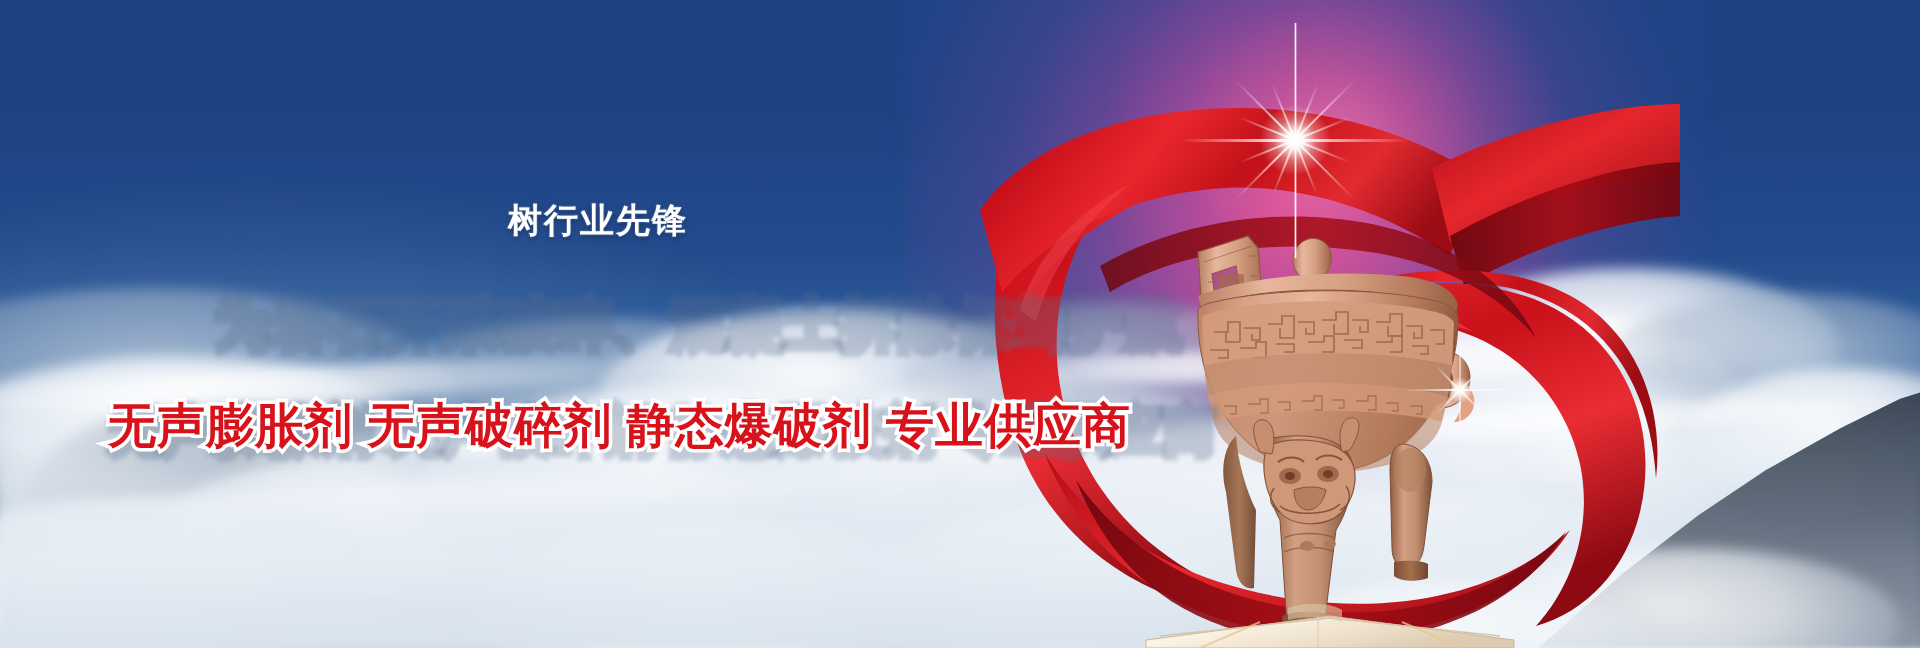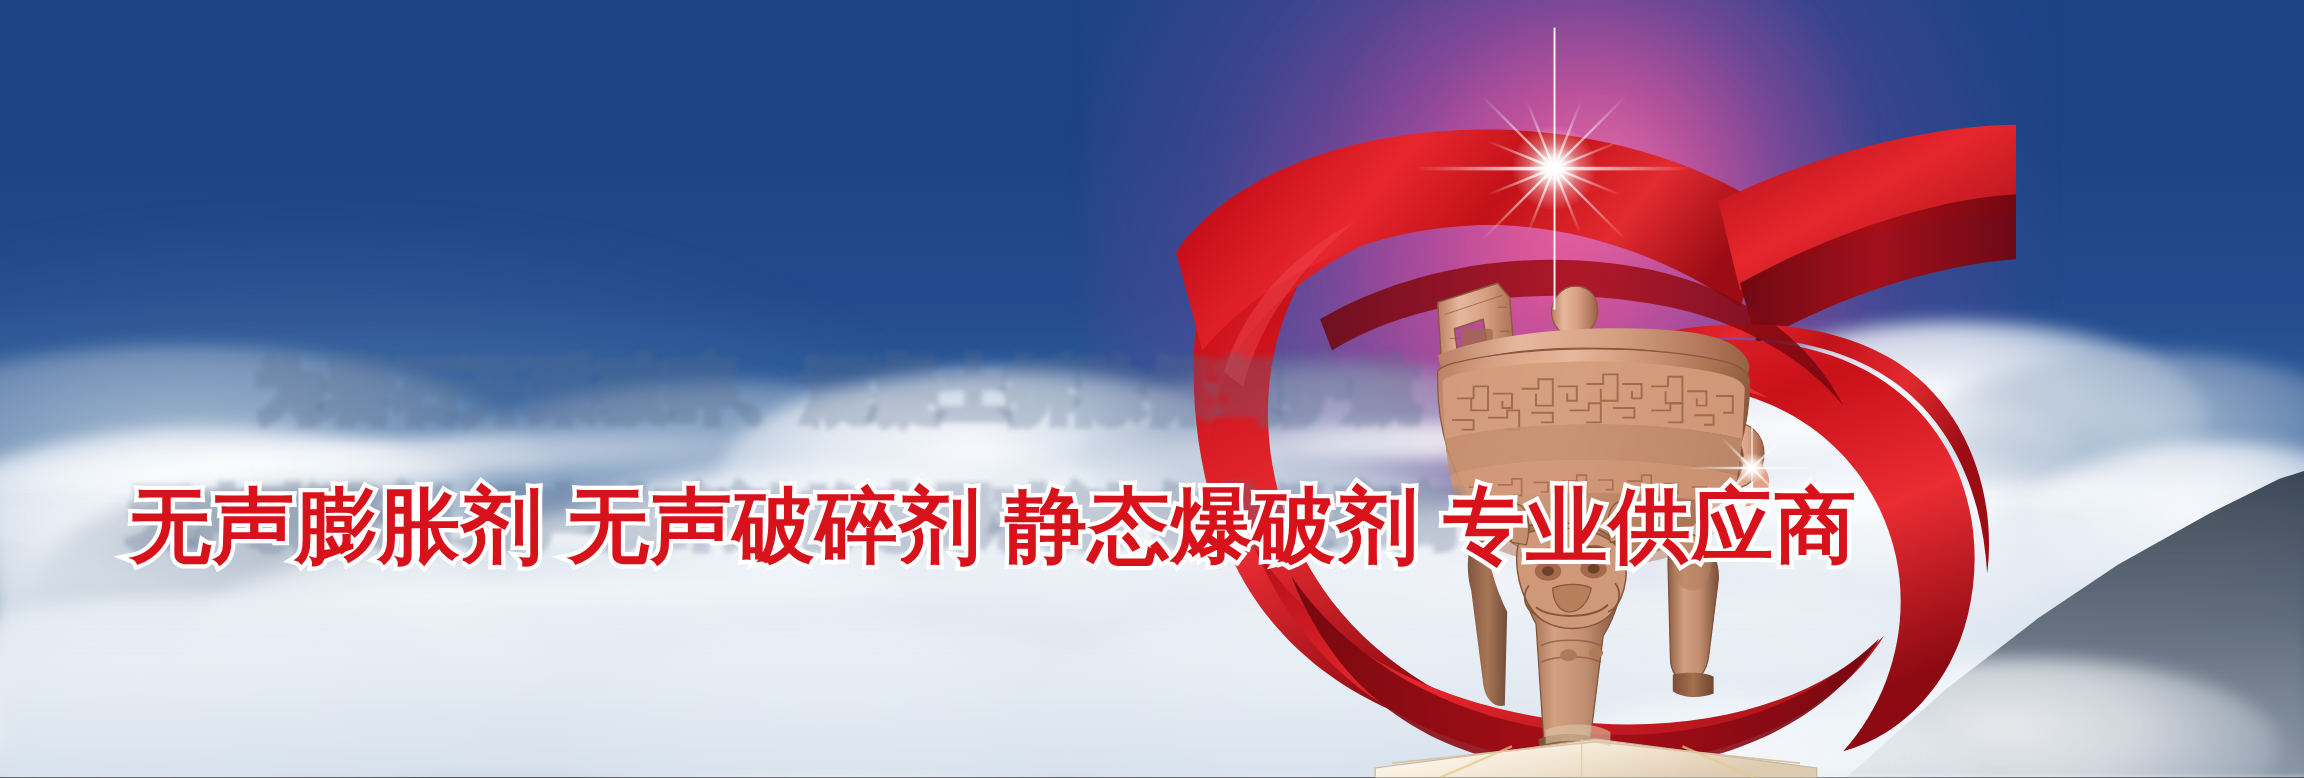--- a/index.html
+++ b/index.html
@@ -160,21 +160,21 @@
   .headline {
     position:absolute;
     font-weight:bold;
     white-space:nowrap;
     color:#d8121b;
     -webkit-text-stroke:7px #ffffff;
     paint-order:stroke fill;
     letter-spacing:1px;
   }
   #headline-1 { left:212px; top:285px; font-size:56px; }
-  #headline-2 { left:108px; top:394px; font-size:68px; }
+  #headline-2 { left:108px; top:394px; font-size:48px; }
 
   .headline-shadow {
     position:absolute;
     font-weight:bold; white-space:nowrap;
     color:transparent;
     -webkit-text-stroke:9px rgba(90,110,140,0.30);
     letter-spacing:1px;
     filter:blur(2px);
   }
   #headline-1s { left:214px; top:288px; font-size:56px; }
@@ -469,20 +469,21 @@
 
   <div class="sparkle" style="left:1400px; top:330px; width:120px; height:120px;">
     <div class="s" style="width:110px; height:2px; margin:-1px 0 0 -55px;"></div>
     <div class="s" style="width:2px; height:78px; margin:-39px 0 0 -1px;"></div>
     <div class="s" style="width:70px; height:1.5px; margin:-1px 0 0 -35px; transform:rotate(45deg);"></div>
     <div class="s" style="width:70px; height:1.5px; margin:-1px 0 0 -35px; transform:rotate(-45deg);"></div>
     <div style="position:absolute;left:50%;top:50%;width:26px;height:26px;margin:-13px 0 0 -13px;border-radius:50%;background:radial-gradient(circle,#fff 0%,rgba(255,255,255,.8) 25%,rgba(255,255,255,0) 70%);"></div>
   </div>
 
   <div id="headline-group">
+    <div class="tagline">树行业先锋</div>
 
     <div class="headline-shadow" id="headline-1s">为岩石开采破碎、混凝土拆除保驾护航</div>
 
     <div class="headline-shadow" id="headline-2s">无声膨胀剂  无声破碎剂  静态爆破剂  专业供应商</div>
     <div class="headline" id="headline-2">无声膨胀剂  无声破碎剂  静态爆破剂  专业供应商</div>
   </div>
 
 </div>
 
 </body></html>

